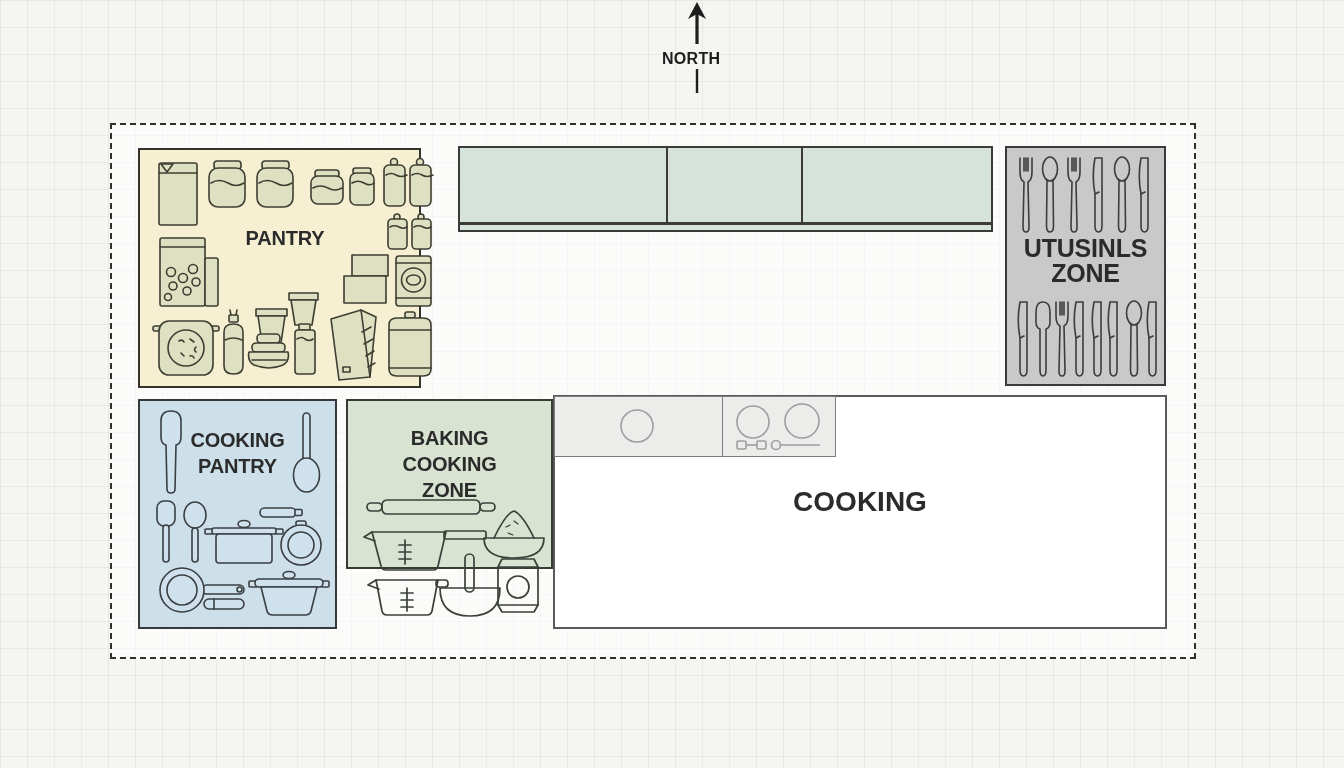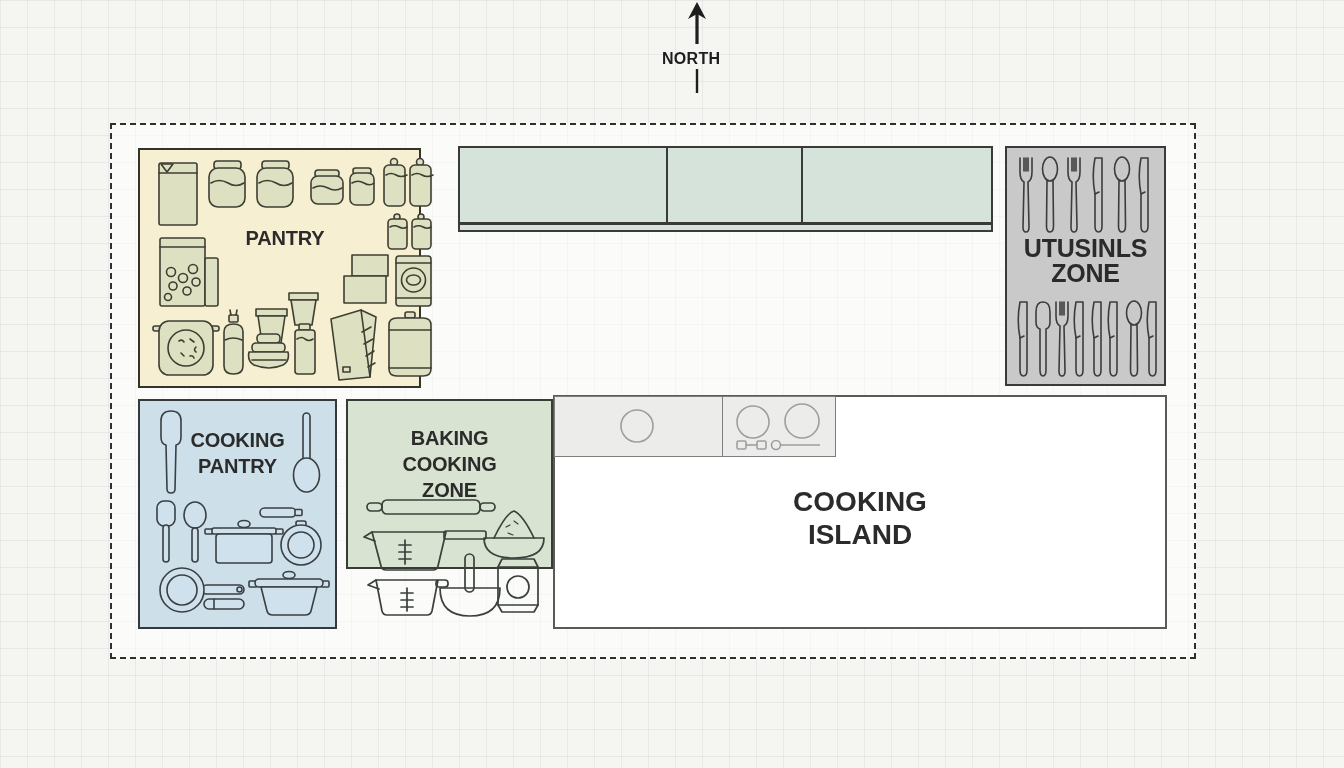--- a/index.html
+++ b/index.html
@@ -394,15 +394,14 @@
         <rect x="14" y="44" width="9" height="8" rx="1.5"></rect>
         <line x1="23" y1="48" x2="34" y2="48"></line>
         <rect x="34" y="44" width="9" height="8" rx="1.5"></rect>
         <circle cx="53" cy="48" r="4.5"></circle>
         <line x1="57.5" y1="48" x2="97" y2="48"></line>
       </g>
     </svg>
   </div>
   <div class="zone-label lbl-island">
     <span>COOKING</span>
-    <span>ISLAND</span>
   </div>
 </div>
 
 </body></html>

